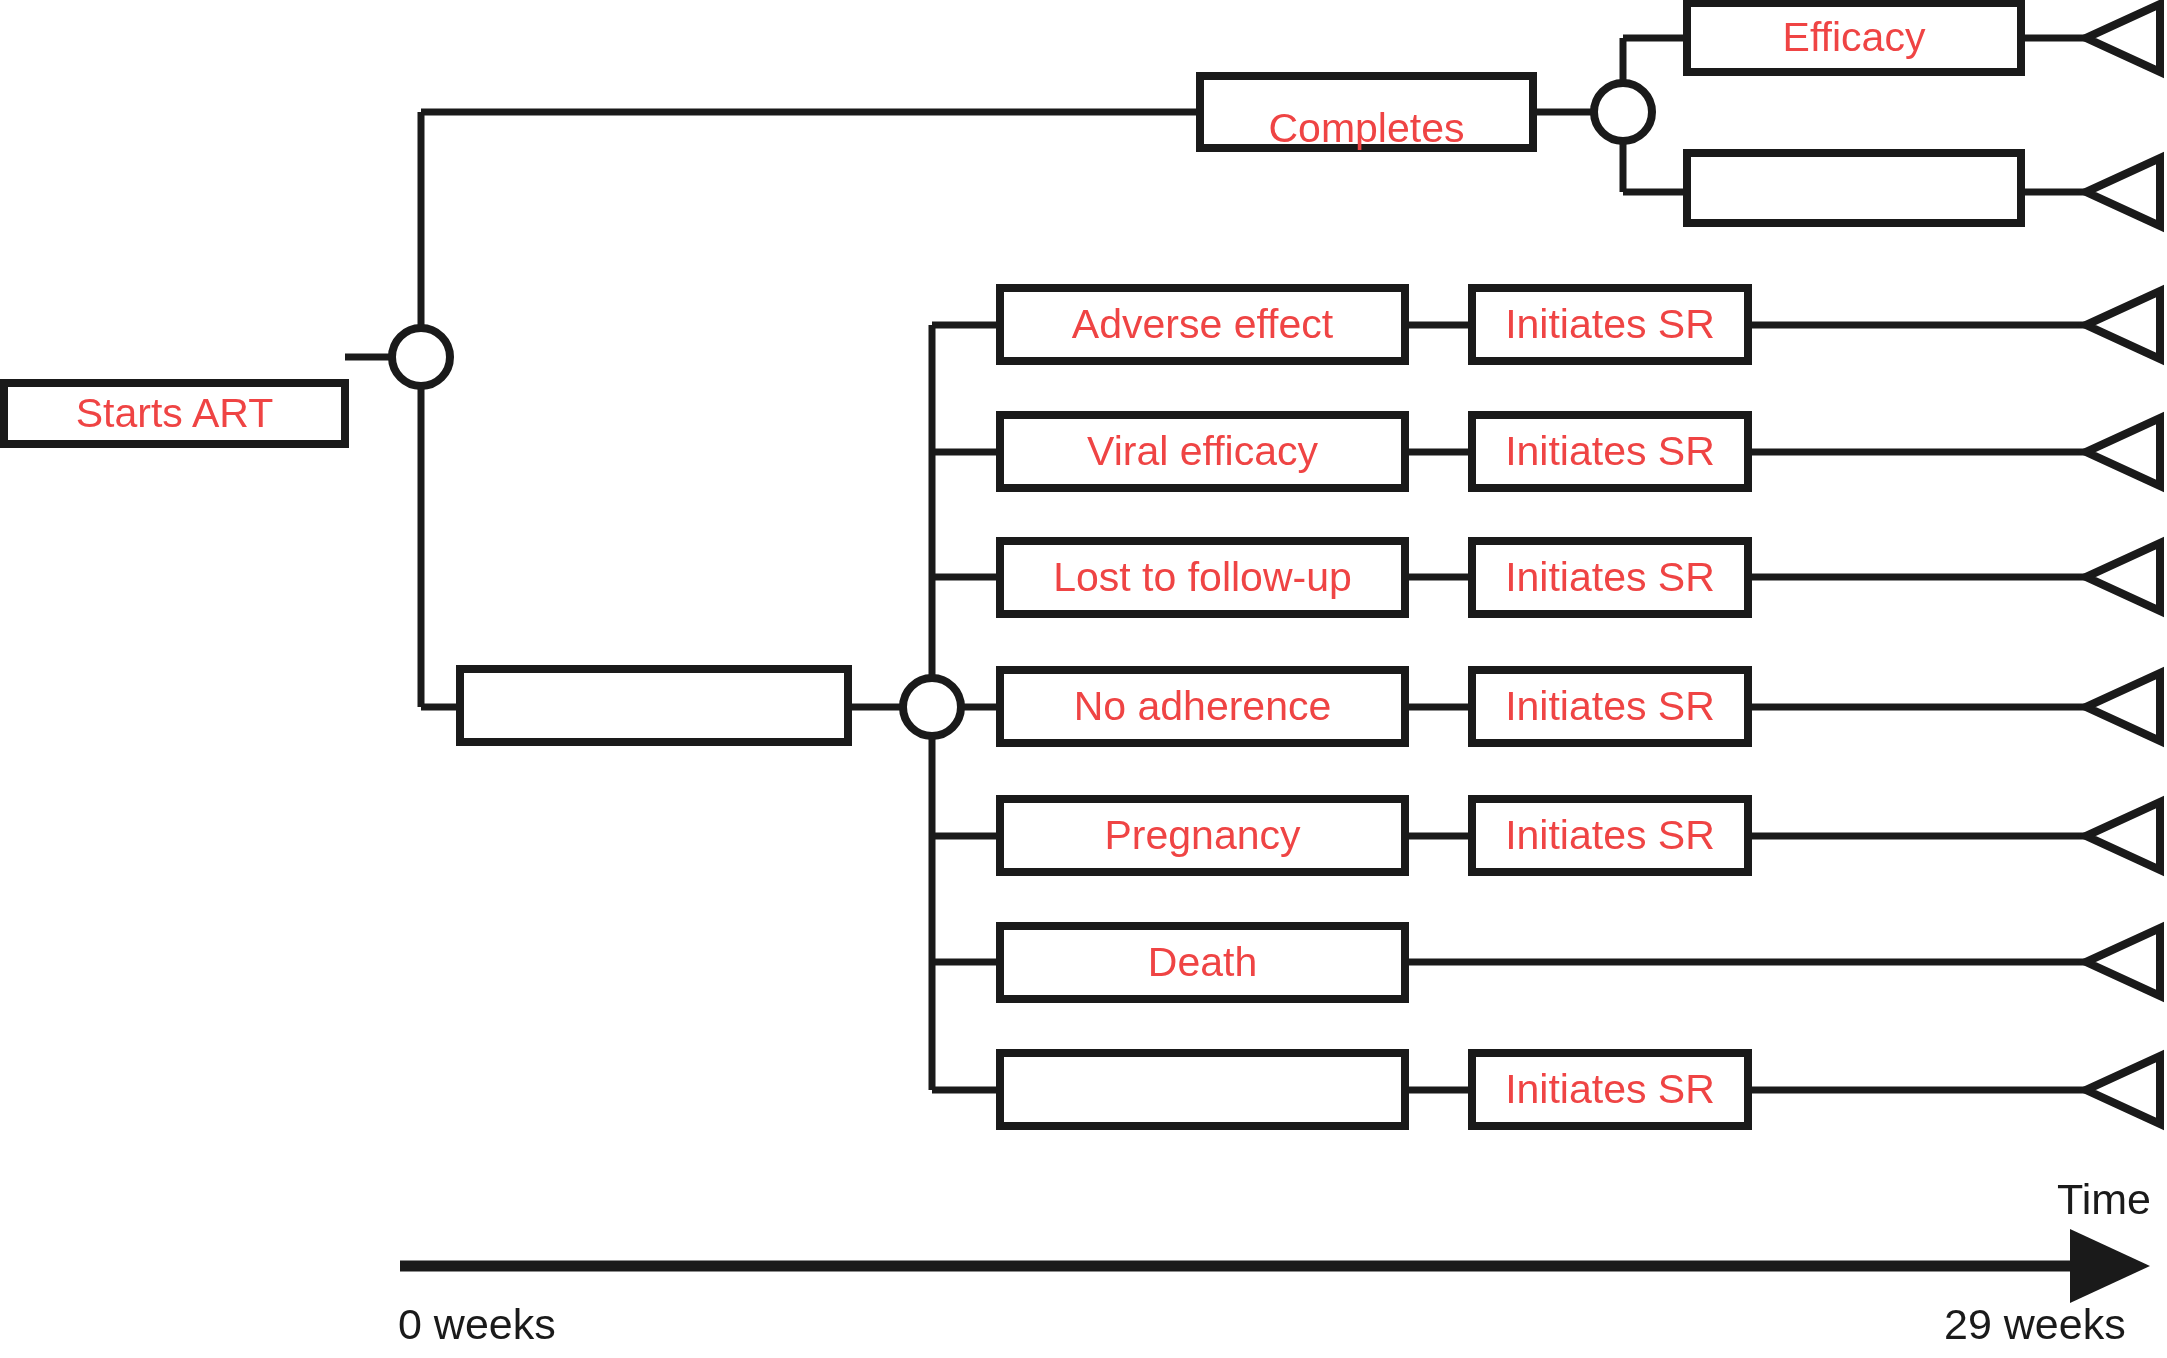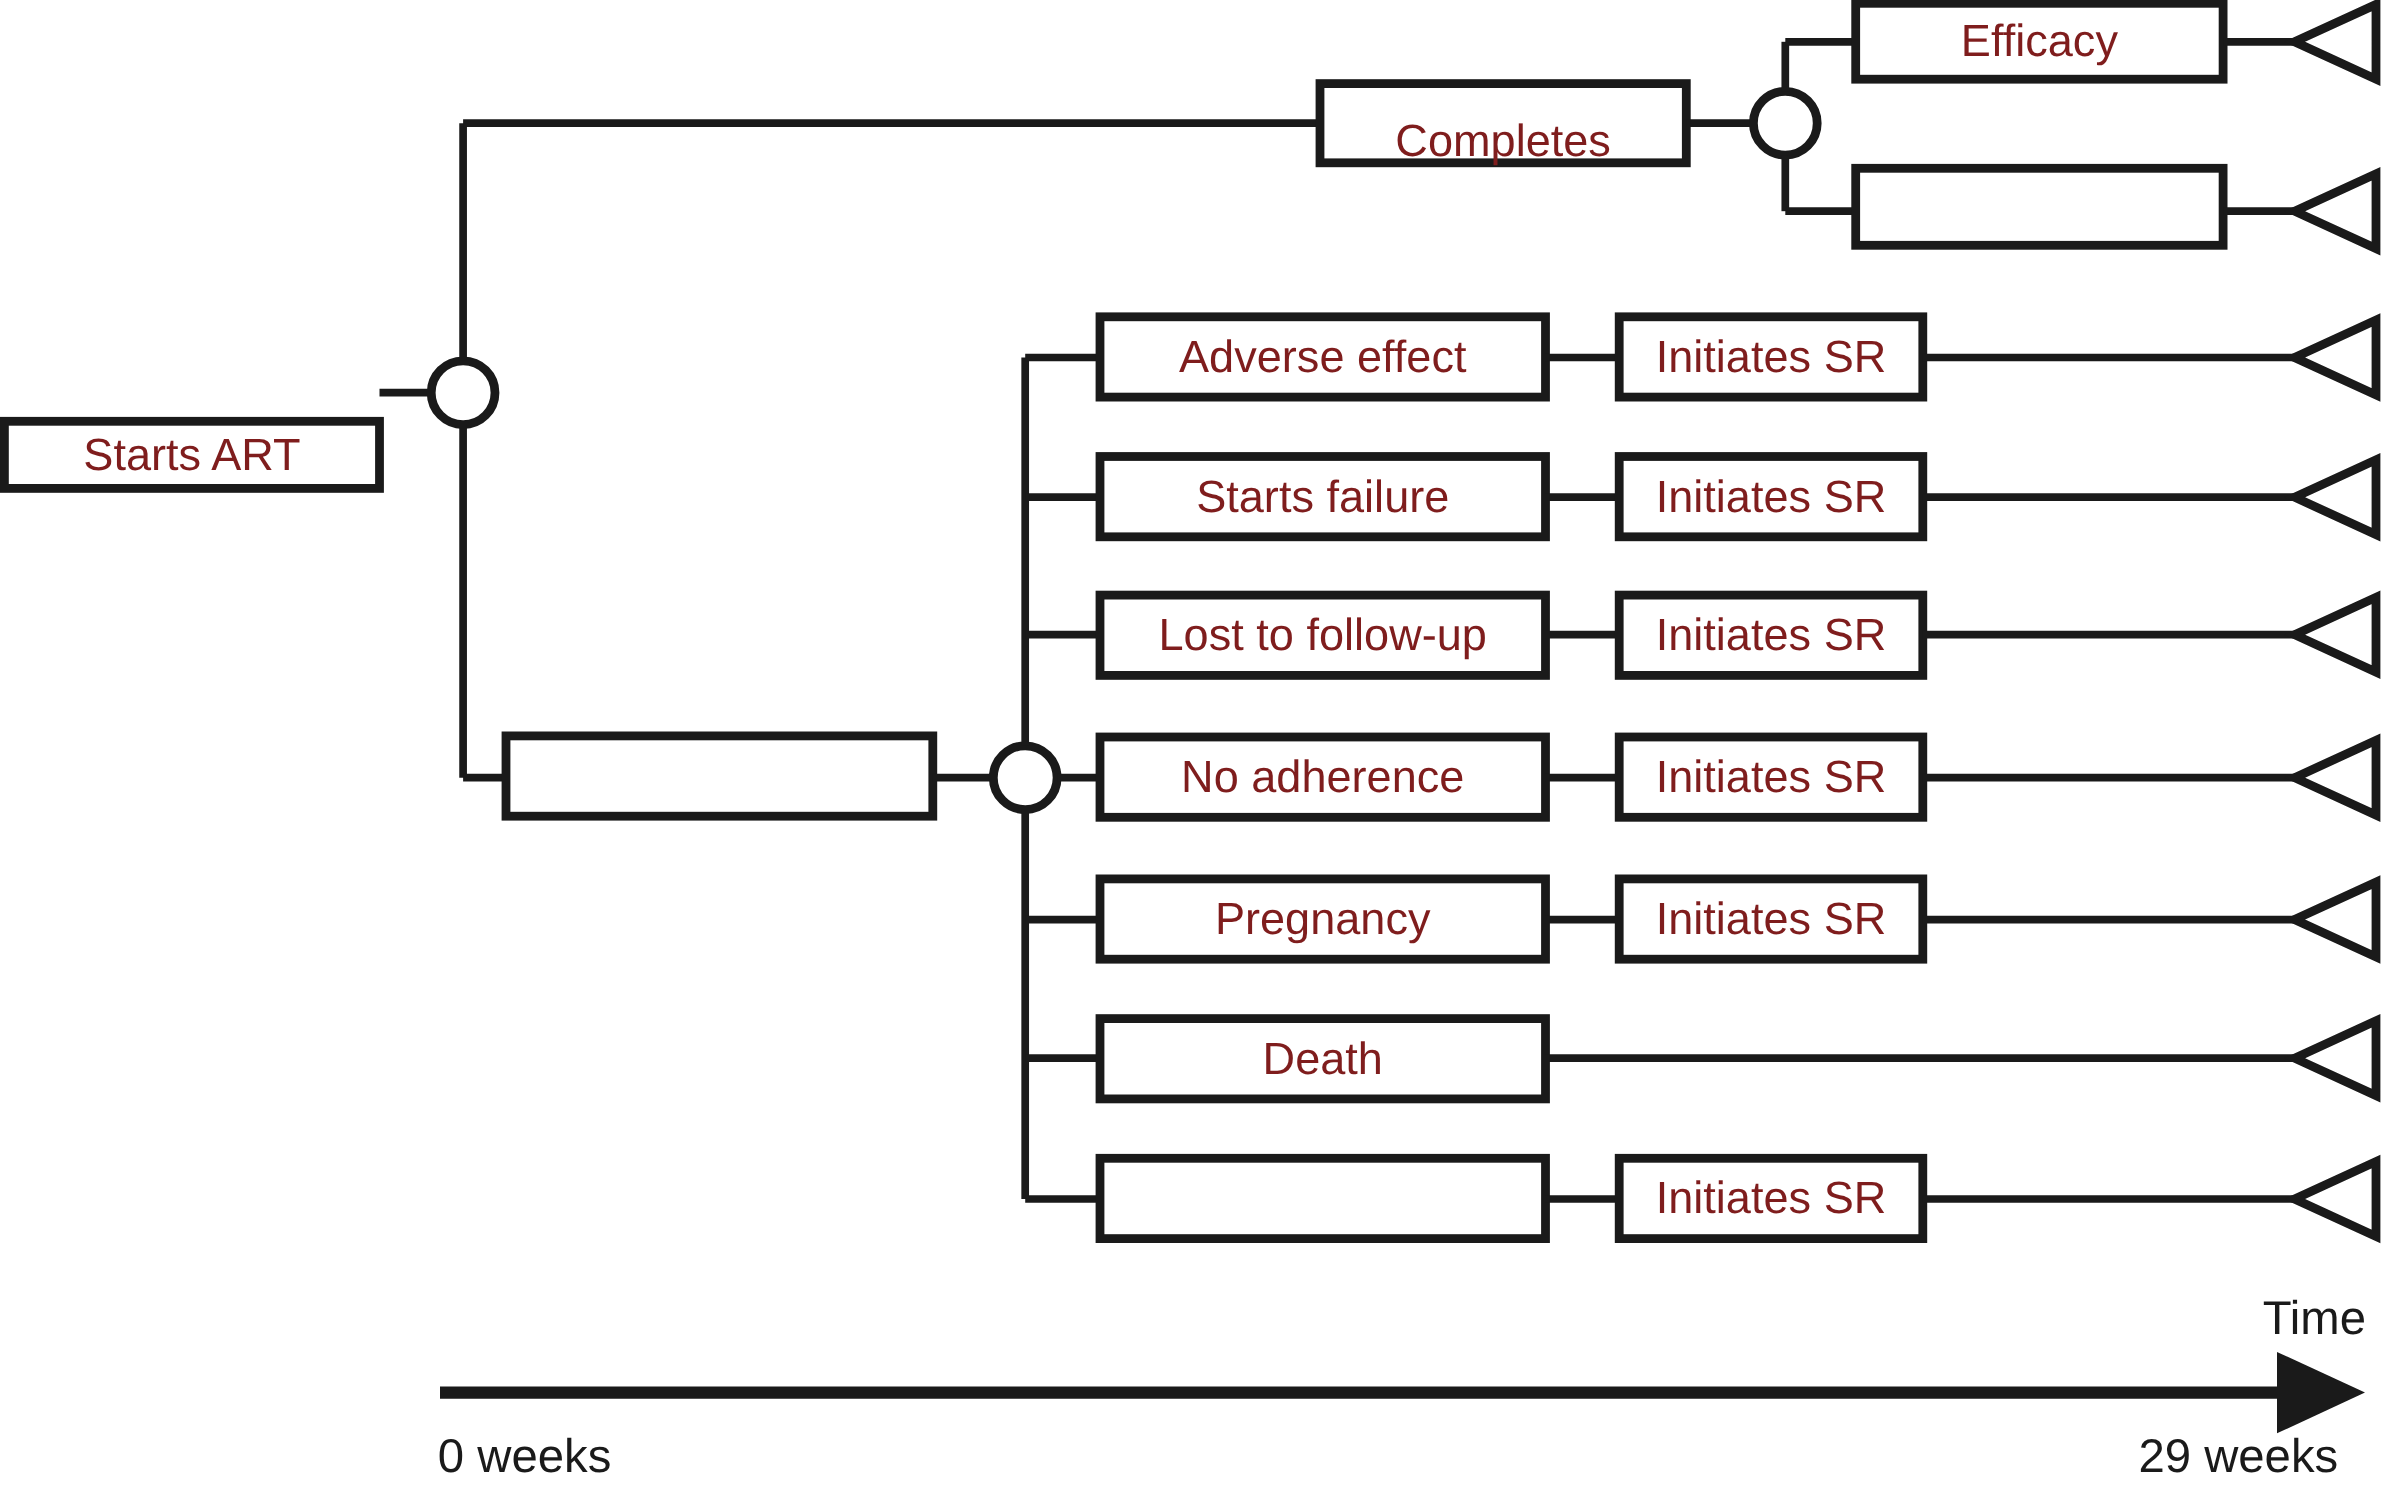--- a/index.html
+++ b/index.html
@@ -5,21 +5,21 @@
   html,body{margin:0;padding:0;background:#ffffff;}
   body{width:2167px;height:1358px;font-family:"Liberation Sans",sans-serif;overflow:hidden;}
   #stage{position:relative;width:2167px;height:1358px;background:#fff;}
   svg#tree{position:absolute;left:0;top:0;width:2167px;height:1358px;}
   .edge{stroke:#1a1a1a;stroke-width:7;fill:none;stroke-linecap:butt;}
   .nodebox{fill:#ffffff;stroke:#1a1a1a;stroke-width:8;}
   .chance{fill:#ffffff;stroke:#1a1a1a;stroke-width:8;}
   .terminal{fill:#ffffff;stroke:#1a1a1a;stroke-width:8;stroke-linejoin:miter;}
   .axis{stroke:#1a1a1a;stroke-width:11;fill:none;}
   .axishead{fill:#1a1a1a;}
-  .lbl{position:absolute;font-family:"Liberation Sans",sans-serif;color:#7f1d1d;
+  .lbl{position:absolute;font-family:"Liberation Sans",sans-serif;color:#ef4444;
        font-size:41px;line-height:1;white-space:nowrap;text-align:center;}
   .boxlbl{display:flex;align-items:center;justify-content:center;}
   .axislbl{position:absolute;font-family:"Liberation Sans",sans-serif;color:#1a1a1a;
            font-size:43px;white-space:nowrap;}
 </style>
 </head>
 <body>
 
 <div id="stage">
 
@@ -113,21 +113,21 @@
 
   <div class="lbl boxlbl" style="left:4px;  top:383px; width:341px; height:61px;">Starts ART</div>
 
   <div class="lbl boxlbl" style="left:1200px; top:92px; width:333px; height:72px;">Completes</div>
 
   <div class="lbl boxlbl" style="left:1687px; top:3px; width:334px; height:69px;">Efficacy</div>
 
 
 
   <div class="lbl boxlbl" style="left:1000px; top:288px;  width:405px; height:73px;text-align:center;">Adverse effect</div>
-  <div class="lbl boxlbl" style="left:1000px; top:415px;  width:405px; height:73px;">Starts failure</div>
+  <div class="lbl boxlbl" style="left:1000px; top:415px;  width:405px; height:73px;">Viral efficacy</div>
   <div class="lbl boxlbl" style="left:1000px; top:541px;  width:405px; height:73px;">Lost to follow-up</div>
   <div class="lbl boxlbl" style="left:1000px; top:670px;  width:405px; height:73px;">No adherence</div>
   <div class="lbl boxlbl" style="left:1000px; top:799px;  width:405px; height:73px;">Pregnancy</div>
   <div class="lbl boxlbl" style="left:1000px; top:926px;  width:405px; height:73px;">Death</div>
 
   <div class="lbl boxlbl" style="left:1472px; top:288px;  width:276px; height:73px;">Initiates SR</div>
   <div class="lbl boxlbl" style="left:1472px; top:415px;  width:276px; height:73px;">Initiates SR</div>
   <div class="lbl boxlbl" style="left:1472px; top:541px;  width:276px; height:73px;">Initiates SR</div>
   <div class="lbl boxlbl" style="left:1472px; top:670px;  width:276px; height:73px;">Initiates SR</div>
   <div class="lbl boxlbl" style="left:1472px; top:799px;  width:276px; height:73px;">Initiates SR</div>

